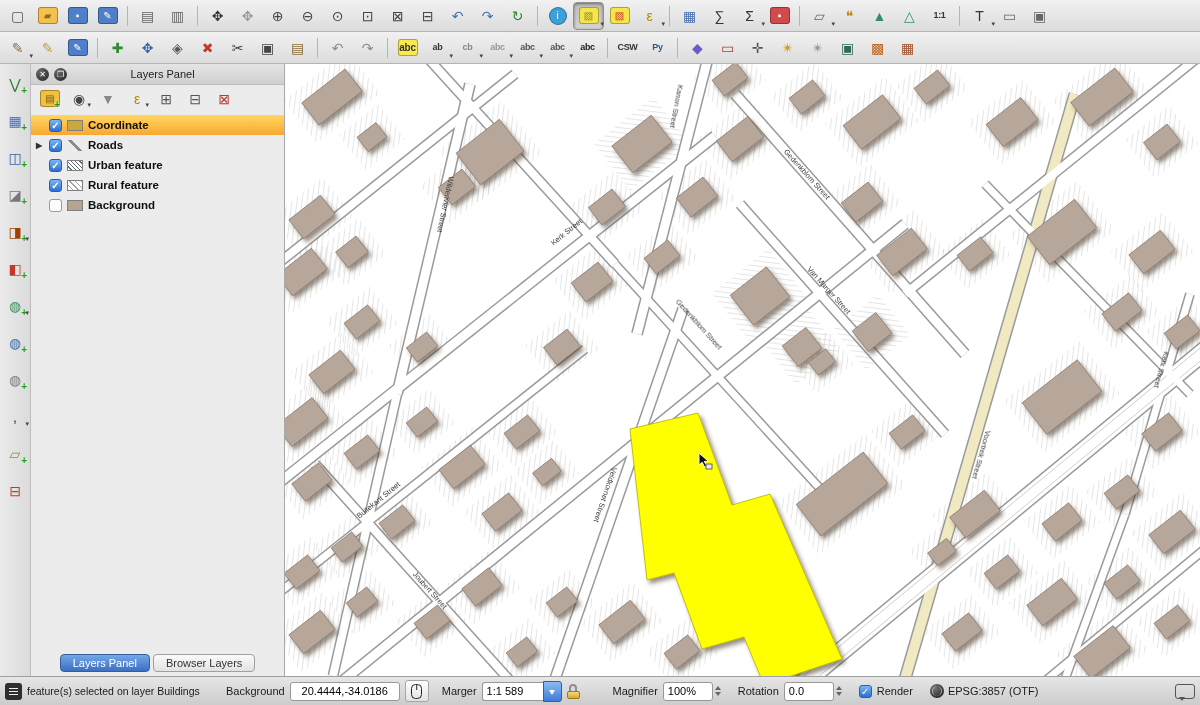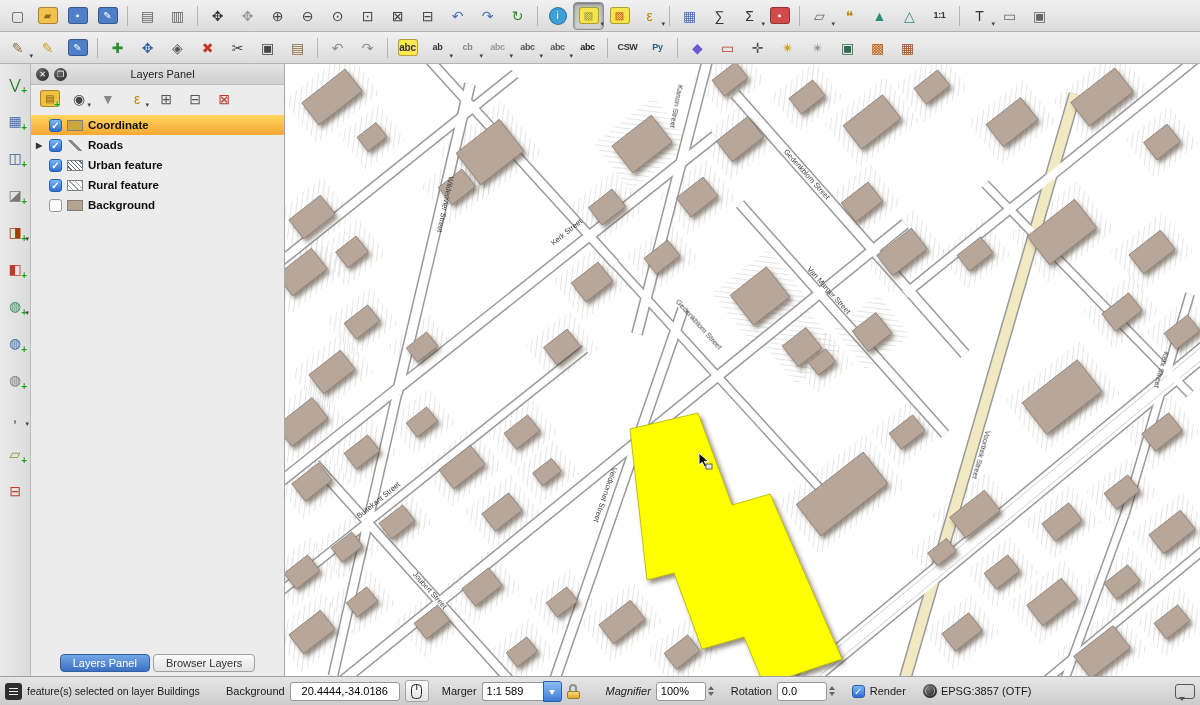--- a/index.html
+++ b/index.html
@@ -91,21 +91,21 @@
   .lock-shackle{position:absolute;top:0;left:2.5px;width:8px;height:8px;border:2px solid #8f8f8f;border-bottom:none;
                 border-radius:4px 4px 0 0;box-sizing:border-box;}
   .lock-body{position:absolute;bottom:0;left:0;width:13px;height:8px;background:linear-gradient(#f7da7b,#dca92c);
              border:1px solid #9a7a1c;border-radius:2px;box-sizing:border-box;}
   .crs-btn{display:flex;align-items:center;gap:4px;padding:1px 4px;border-radius:3px;white-space:nowrap;}
   .globe{width:14px;height:14px;min-width:14px;border-radius:50%;background:radial-gradient(circle at 35% 30%,#777,#111);position:relative;}
   .globe::after{content:"";position:absolute;top:2px;bottom:2px;left:2px;right:2px;border-radius:50%;
                 border-left:1px solid rgba(255,255,255,.55);border-right:1px solid rgba(255,255,255,.55);}
   .bubble{width:18px;height:13px;min-width:18px;border:1.5px solid #555;border-radius:3px;position:relative;}
   .bubble::after{content:"";position:absolute;left:3px;bottom:-6px;border:3px solid transparent;border-top:4px solid #555;}
-  .ml2{margin-left:2px;}.ml8{margin-left:8px;}.ml10{margin-left:21px;font-style:italic;}.ml12{margin-left:12px;}.mla{margin-left:auto;}
+  .ml2{margin-left:2px;}.ml8{margin-left:8px;}.ml10{margin-left:28px;}.ml12{margin-left:12px;}.mla{margin-left:auto;}
 </style>
 </head>
 <body>
 
 <div class="app">
 
   <div class="toolbar" id="toolbar-row1">
       <div class="tb-btn">
         <span class="tb-glyph" style="color: rgb(85, 85, 85);">▢</span>
       </div>

